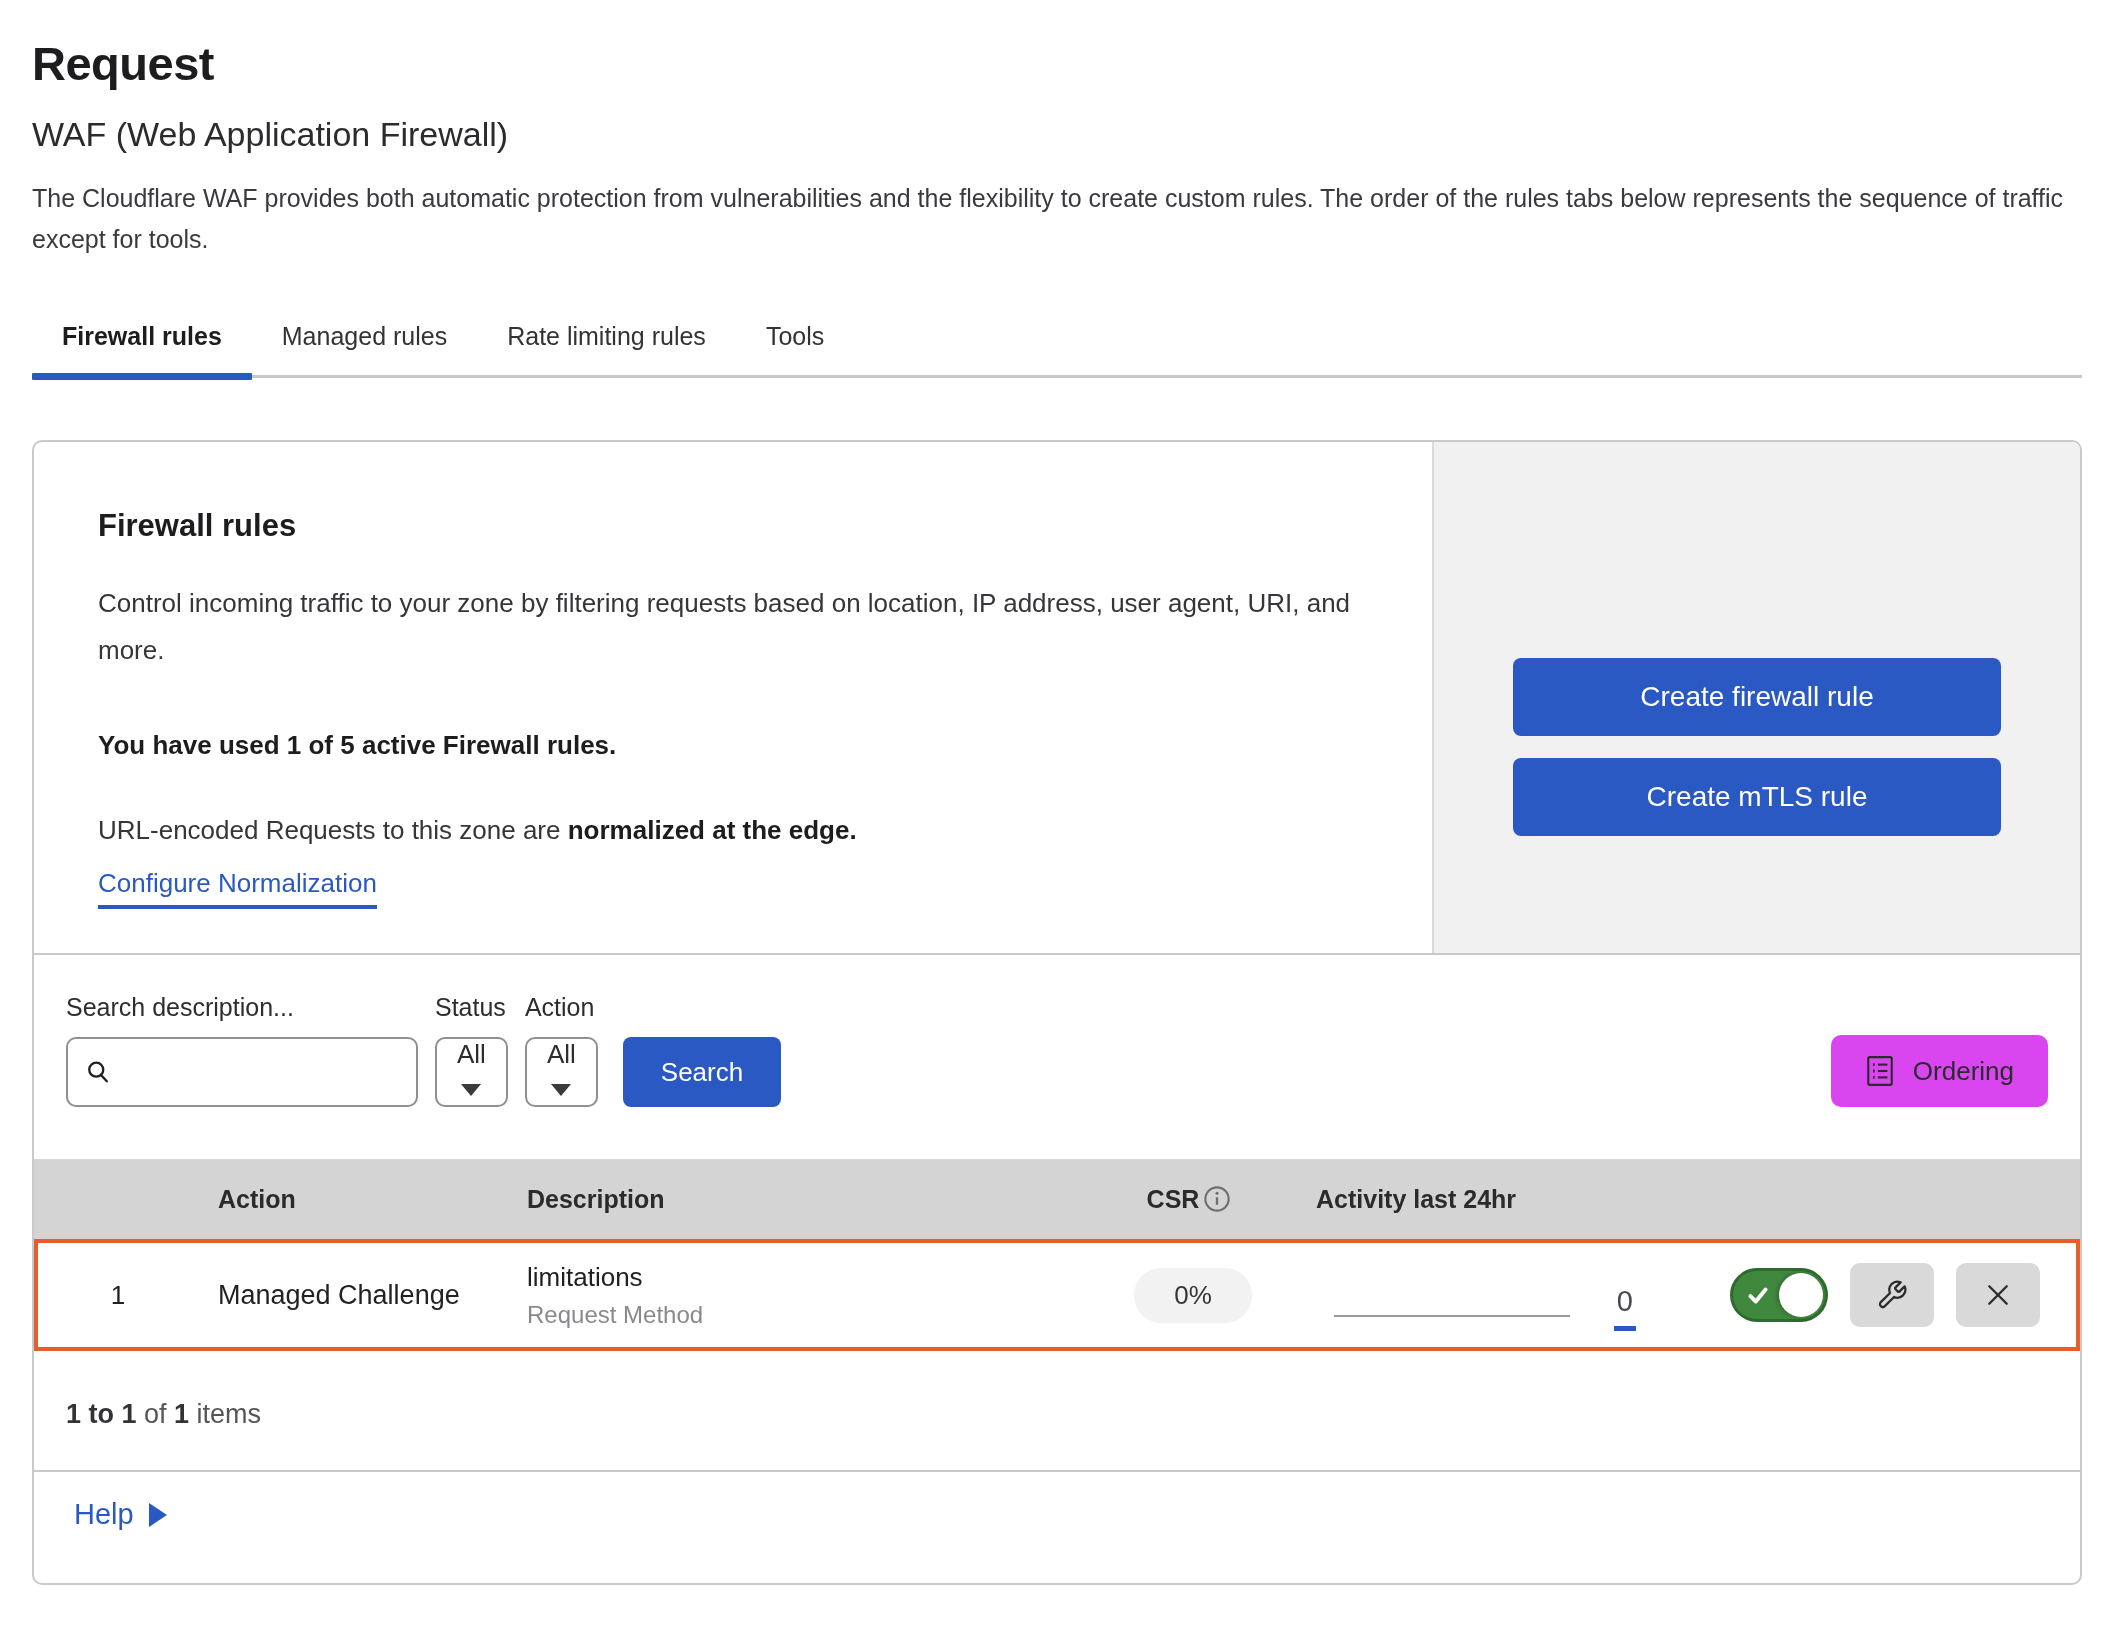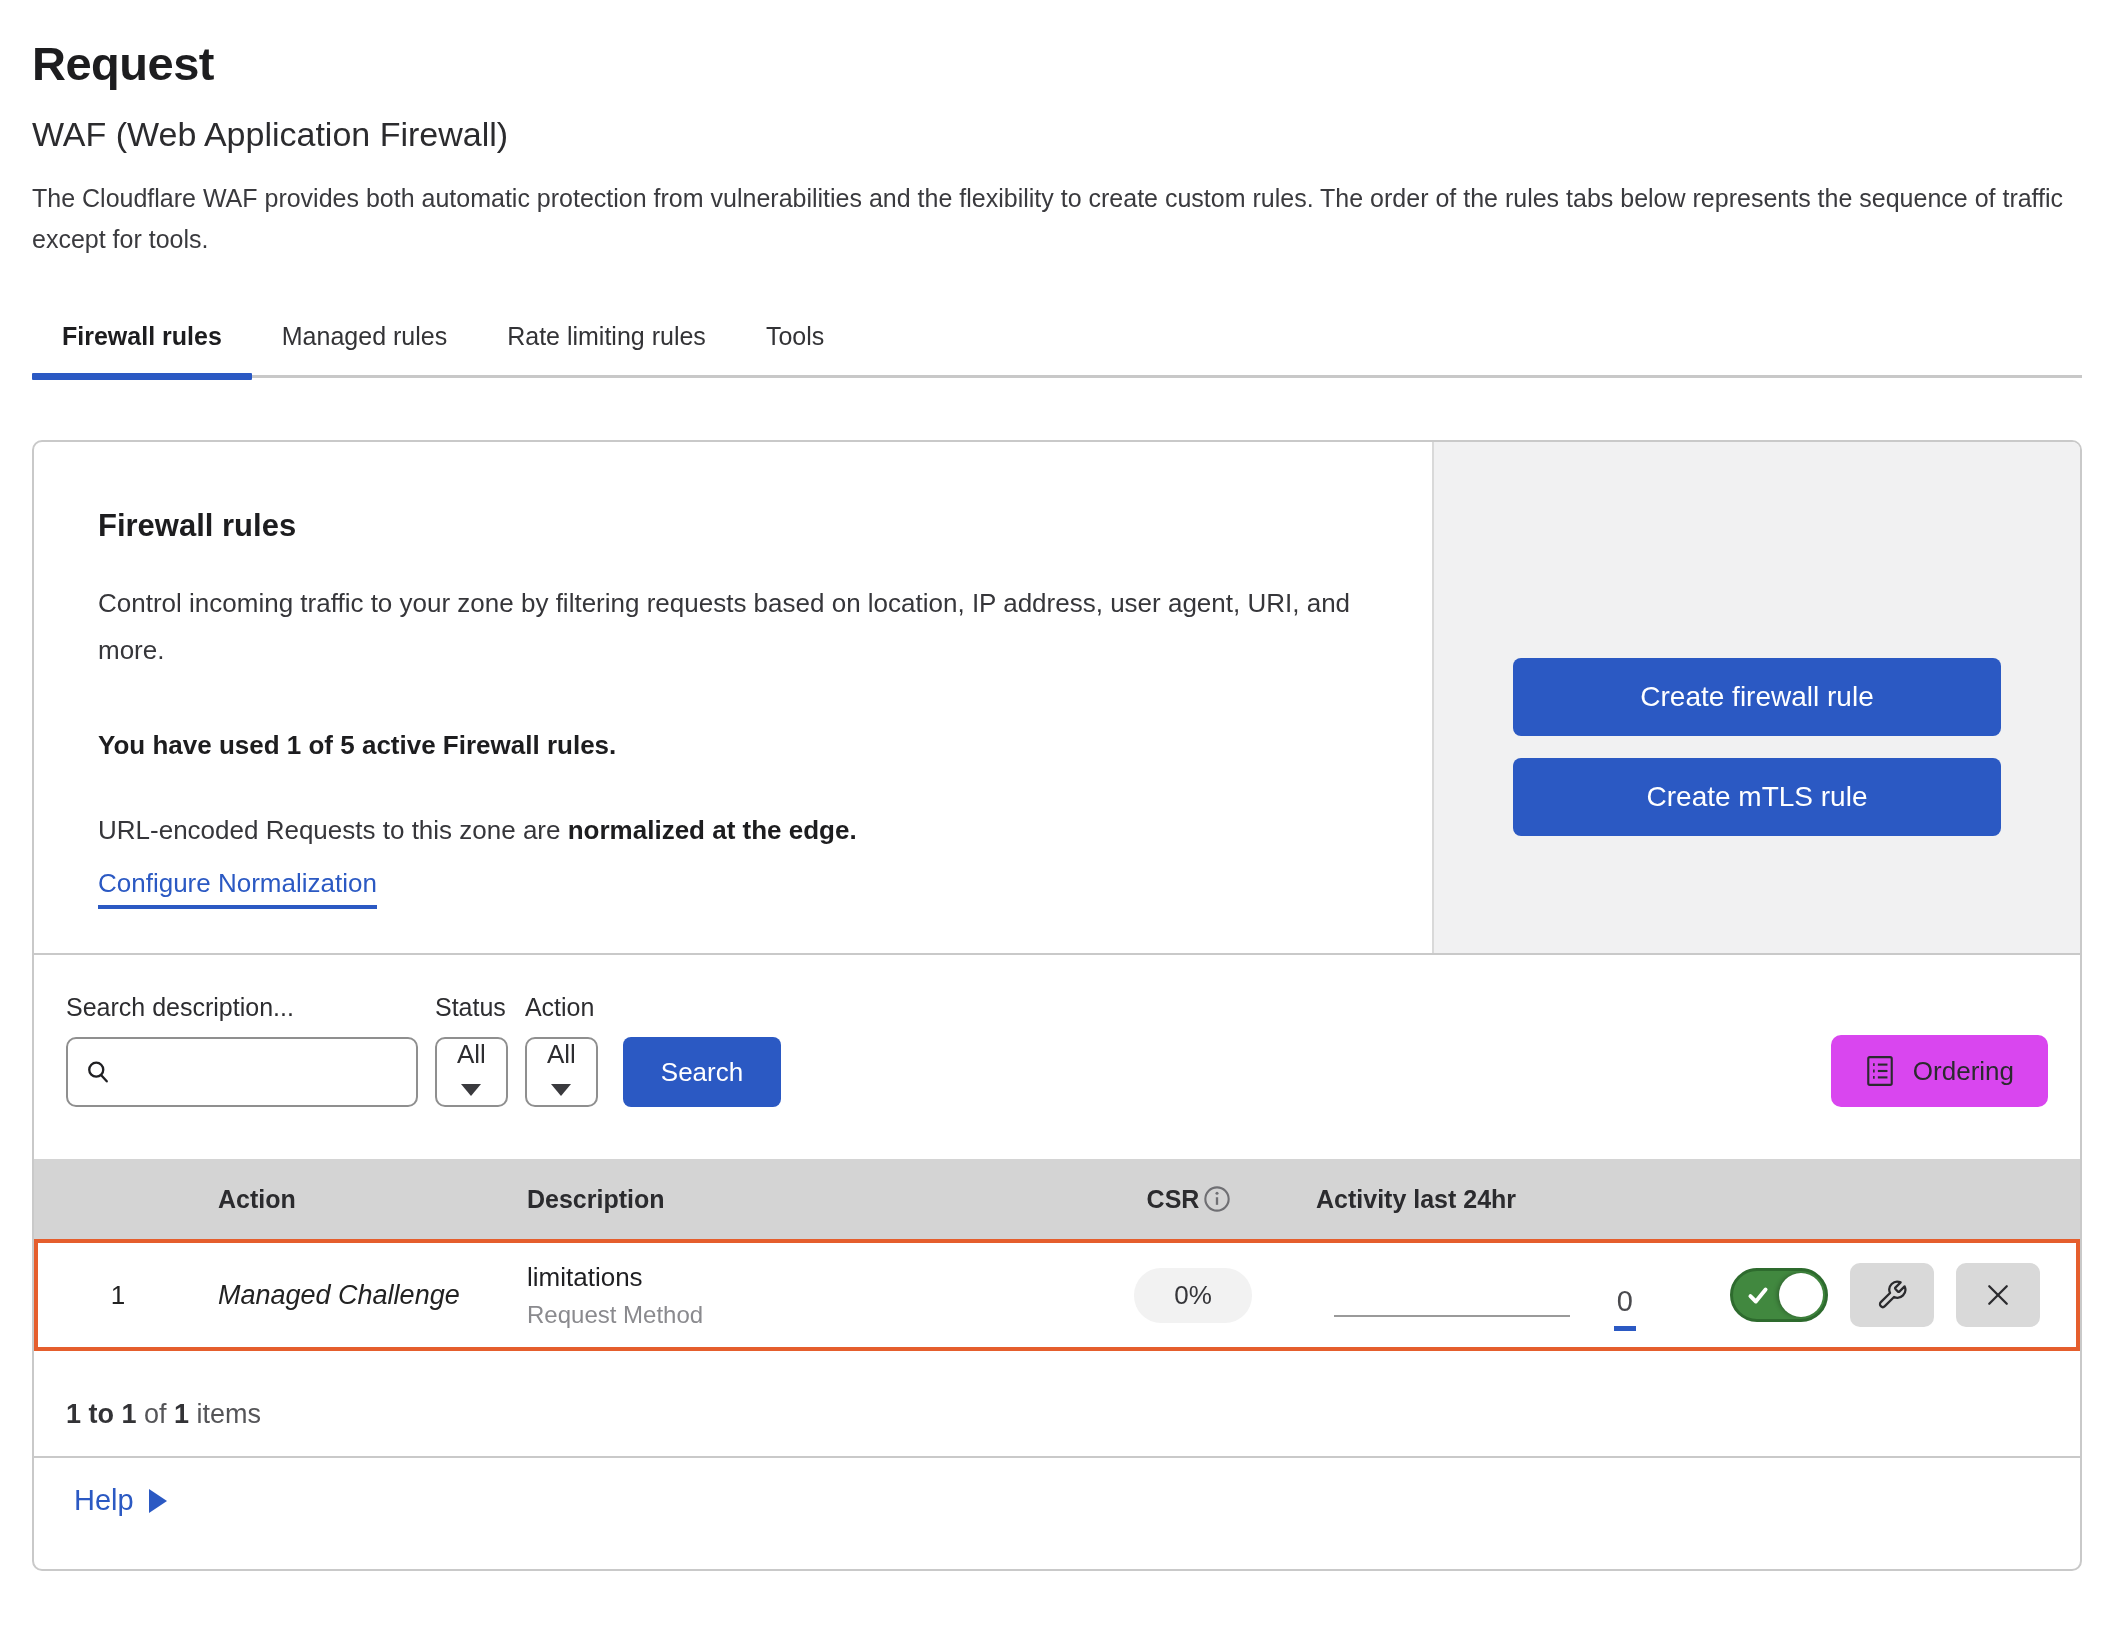--- a/index.html
+++ b/index.html
@@ -48,37 +48,37 @@
   
   .row-grid { display: grid; grid-template-columns: 160px 315px 555px 250px 330px 1fr; align-items: center; }
   .thead { background: #d4d4d4; height: 80px; font-size: 25px; font-weight: 700; color: #2b2b2e; }
   .th-action { padding-left: 24px; }
   .th-desc { padding-left: 18px; }
   .th-csr { display: flex; justify-content: center; align-items: center; gap: 4px; }
   .th-activity { padding-left: 2px; }
 
   .trow { background: #fff; border: 4px solid #e55e2d; min-height: 112px; }
   .td-num { text-align: center; font-size: 26px; color: #222; }
-  .td-action { padding-left: 20px; font-size: 27px; color: #222; font-style: italic; }
+  .td-action { padding-left: 20px; font-size: 27px; color: #222; }
   .td-desc { padding-left: 14px; }
   .desc-main { font-size: 26px; color: #1f1f22; }
   .desc-sub { font-size: 24px; color: #8a8a8e; margin-top: 8px; }
   .td-csr { display: flex; justify-content: center; }
   .csr-pill { background: #f2f2f2; border-radius: 27px; padding: 12px 40px; font-size: 26px; color: #36363a; }
   .td-activity { display: flex; align-items: flex-end; padding: 0 12px 0 16px; gap: 44px; align-self: stretch; }
   .spark-line { flex: 1; height: 2px; background: #9a9a9a; margin-bottom: 30px; }
   .activity-count { font-size: 29px; color: #4a4a4e; border-bottom: 5px solid #2b59c3; padding: 0 3px 8px 3px; margin-bottom: 16px; text-decoration: none; cursor: pointer; }
   .td-controls { display: flex; justify-content: flex-end; align-items: center; gap: 22px; padding-right: 36px; }
   .toggle { width: 98px; height: 54px; border-radius: 27px; background: #41883f; border: 3px solid #2e6b2e; position: relative; display: flex; align-items: center; cursor: pointer; }
   .toggle-check { margin-left: 12px; display: flex; }
   .toggle-knob { position: absolute; right: 2px; top: 2px; width: 44px; height: 44px; border-radius: 50%; background: #ffffff; box-shadow: -2px 0 4px rgba(0,0,0,0.25); }
   .btn-icon { width: 84px; height: 64px; background: #d9d9d9; border: none; border-radius: 10px; display: flex; align-items: center; justify-content: center; cursor: pointer; }
 
   
-  .items-row { padding: 48px 32px 26px 32px; font-size: 27px; color: #555558; }
+  .items-row { padding: 48px 32px 40px 32px; font-size: 27px; color: #555558; }
   .items-row b { color: #333336; }
   .help-row { border-top: 2px solid #c9c9c9; padding: 26px 40px 52px 40px; display: flex; }
   .help-link { display: flex; align-items: center; gap: 15px; font-size: 29px; color: #2b59c3; text-decoration: none; cursor: pointer; }
   .help-arrow { width: 0; height: 0; border-left: 18px solid #2b59c3; border-top: 12px solid transparent; border-bottom: 12px solid transparent; }
 </style>
 </head>
 <body>
 
 <div class="page">
 

